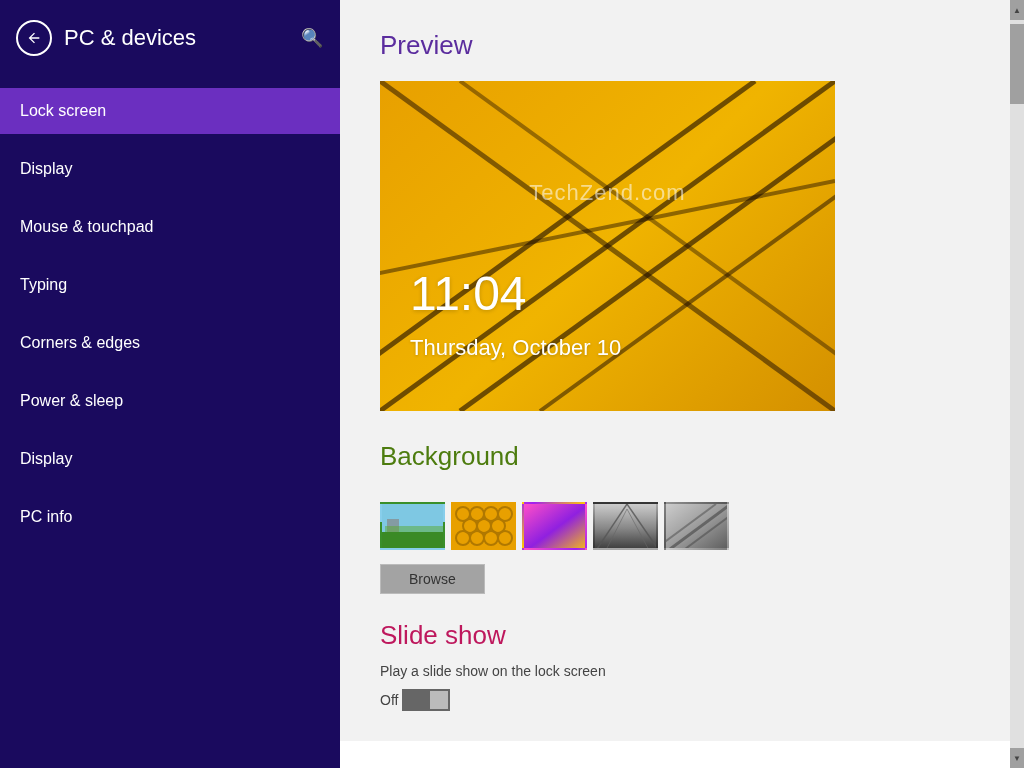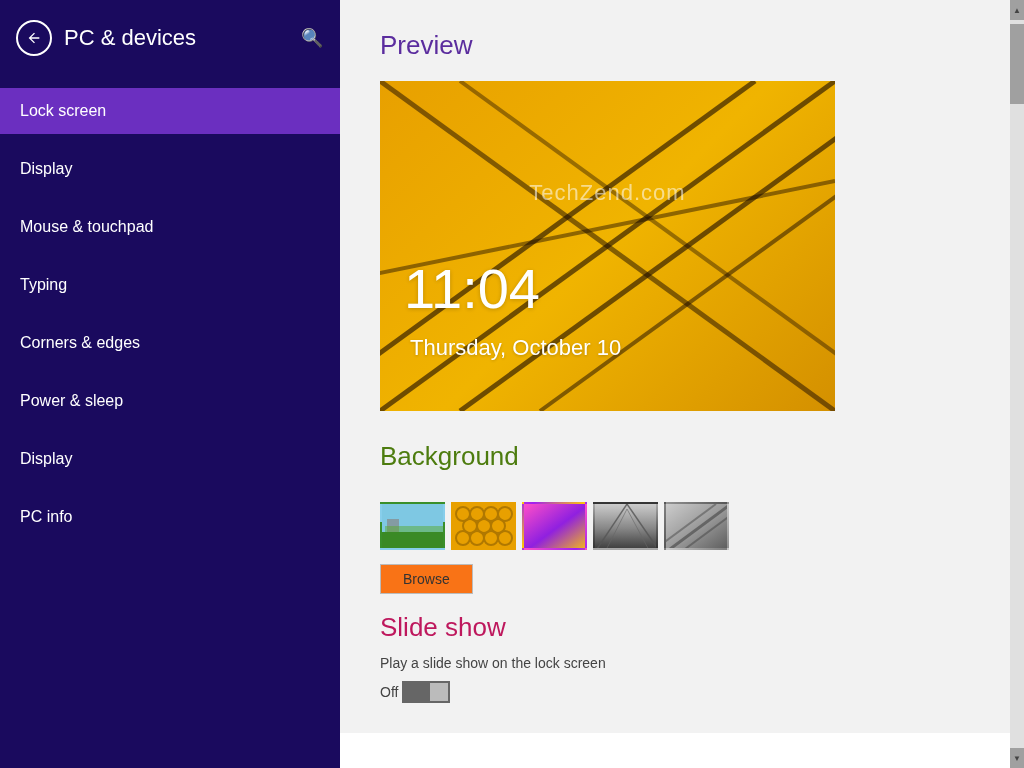--- a/index.html
+++ b/index.html
@@ -116,23 +116,23 @@
       color: rgba(255,255,255,0.55);
       font-size: 22px;
       font-weight: 400;
       white-space: nowrap;
       letter-spacing: 1px;
     }
 
     .preview-time {
       position: absolute;
       bottom: 90px;
-      left: 24px;
-      color: white;
-      font-size: 56px;
+      left: 30px;
+      color: white;
+      font-size: 48px;
       font-weight: 200;
       text-shadow: 0 1px 4px rgba(0,0,0,0.2);
     }
 
     .preview-date {
       position: absolute;
       bottom: 50px;
       left: 30px;
       color: white;
       font-size: 22px;
@@ -167,28 +167,28 @@
     
     .thumb-2 { background: #e8a000; position: relative; }
     
     .thumb-3 { background: linear-gradient(135deg, #ff4fc8 0%, #a020f0 50%, #ffcc00 100%); }
     
     .thumb-4 { background: linear-gradient(180deg, #aaa 0%, #666 50%, #333 100%); }
     
     .thumb-5 { background: linear-gradient(135deg, #ccc 0%, #888 50%, #555 100%); }
 
     .browse-btn {
-      padding: 6px 22px;
-      background: #f97316;
+      padding: 6px 28px;
+      background: #a3a3a3;
       border: 1px solid #bbb;
       font-size: 14px;
       cursor: pointer;
       color: #333;
       font-family: 'Segoe UI', sans-serif;
-      margin-bottom: 18px;
+      margin-bottom: 26px;
     }
 
     
     .slideshow-title {
       font-size: 26px;
       font-weight: 300;
       color: #be185d;
       margin-bottom: 12px;
     }
 

